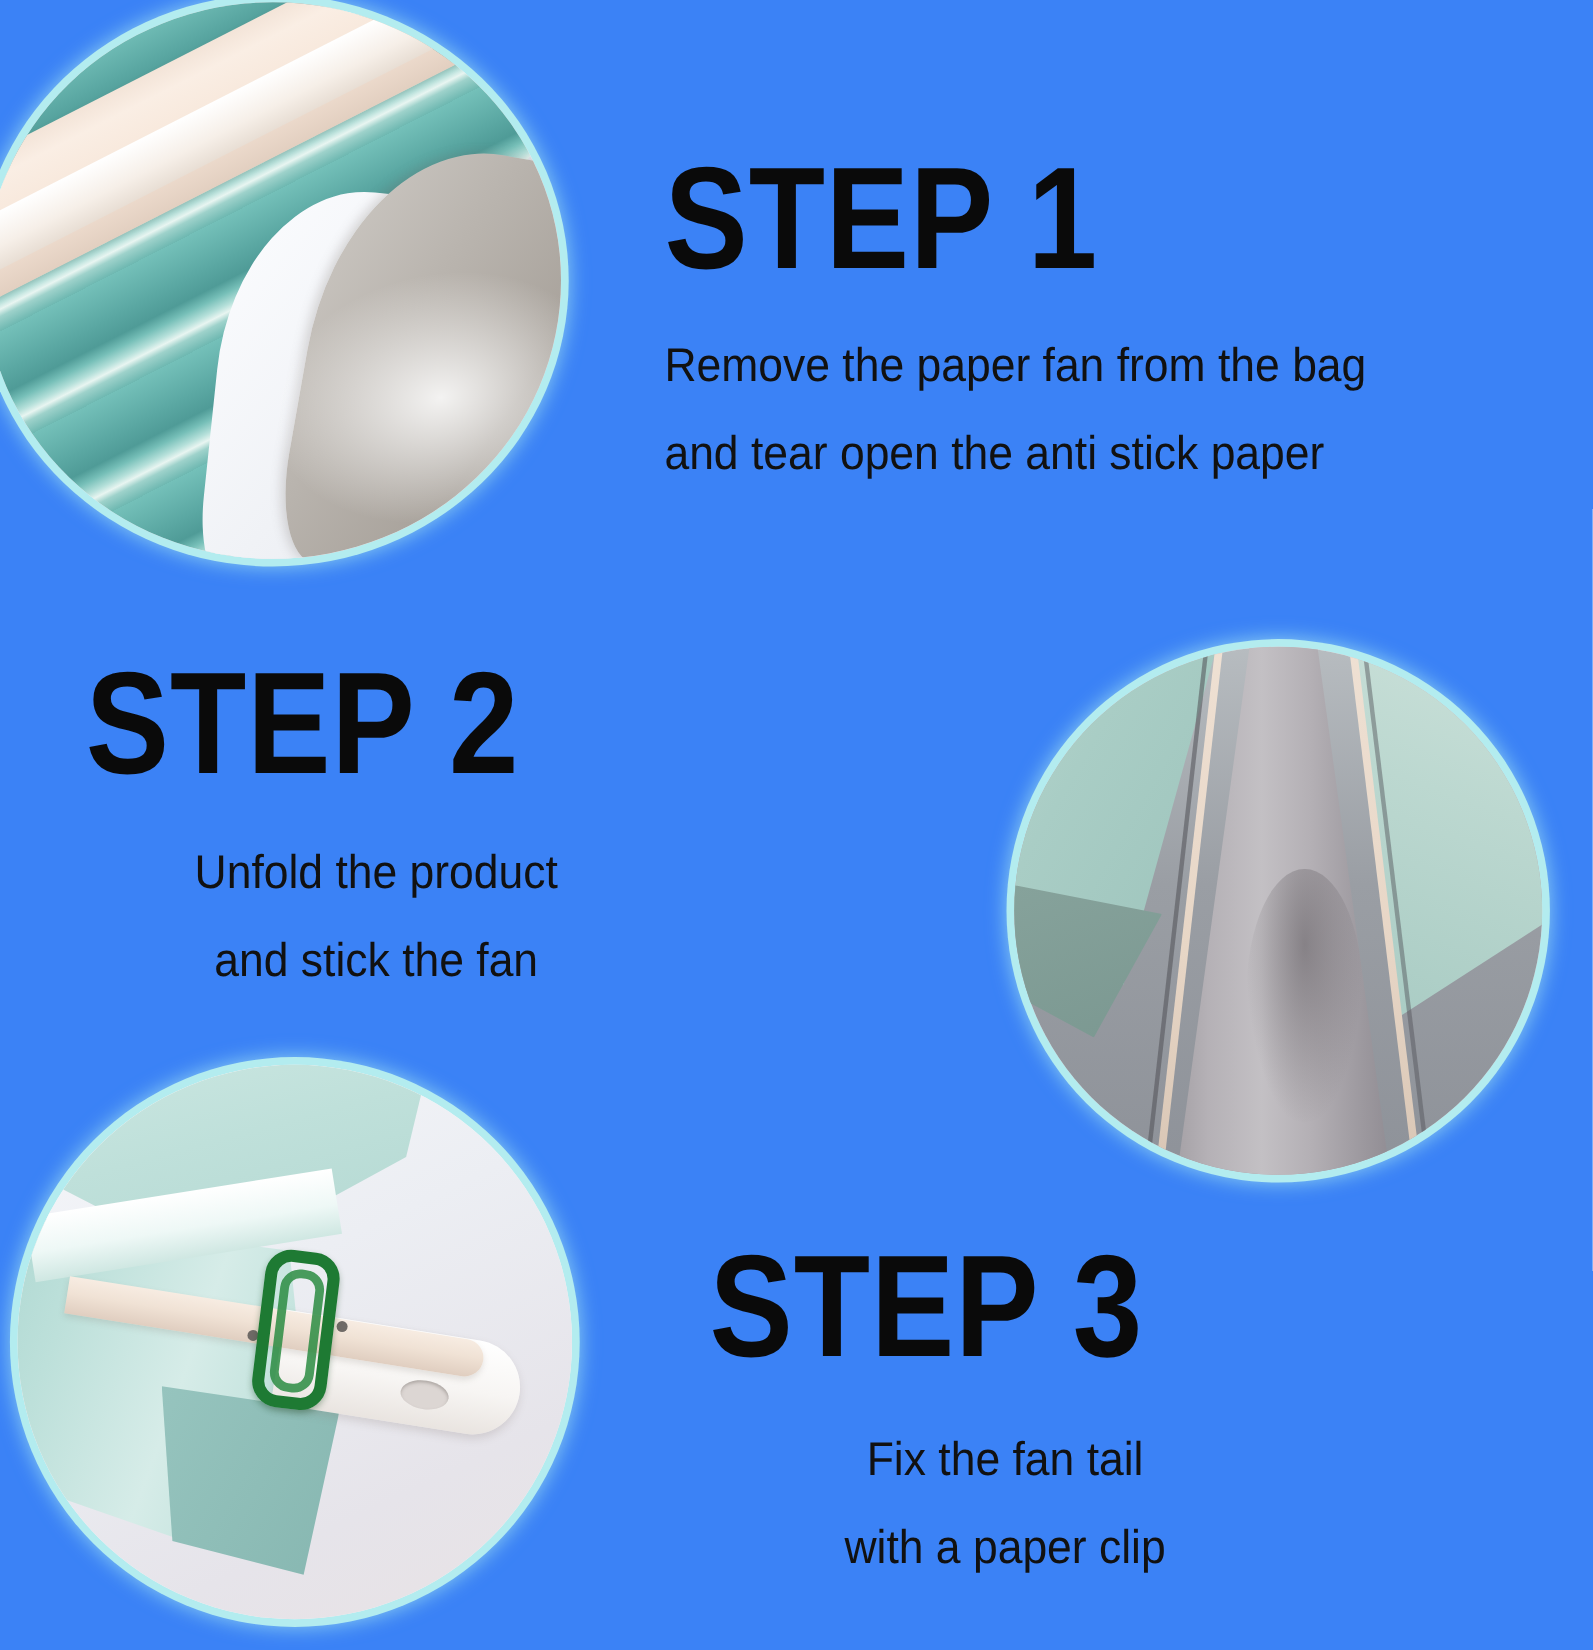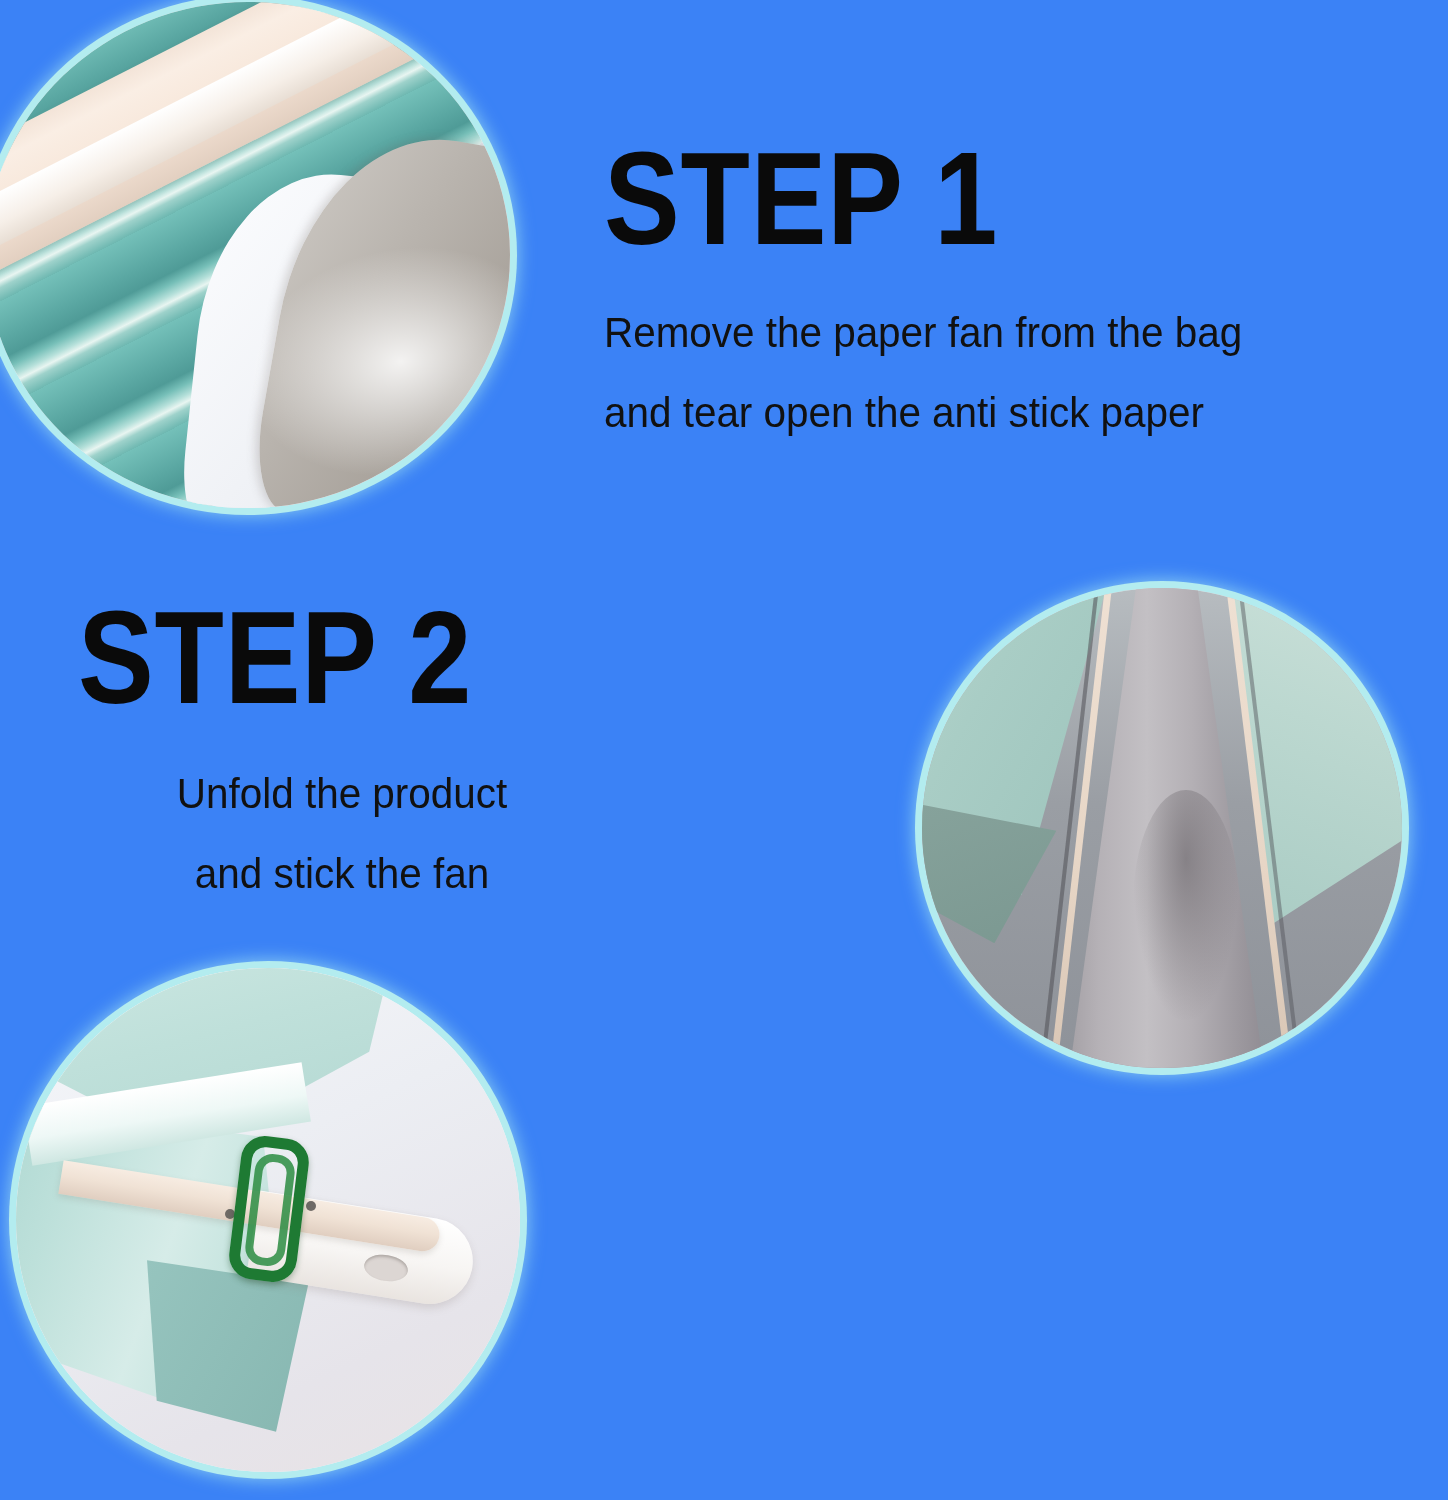--- a/index.html
+++ b/index.html
@@ -461,14 +461,21 @@
       <div class="tail-paddle"></div>
       <div class="tail-strip"></div>
       <div class="tail-hole"></div>
       <div class="pin-dot-a"></div>
       <div class="pin-dot-b"></div>
       <div class="clip"></div>
       <div class="clip-inner"></div>
     </div>
   </div>
 
+  <div class="step-block" id="step-3-text">
+    <h1 class="step-heading">STEP 3</h1>
+    <p class="step-body">
+      <span class="line">Fix the fan tail</span>
+      <span class="line">with a paper clip</span>
+    </p>
+  </div>
 
 </div>
 
 </body></html>

